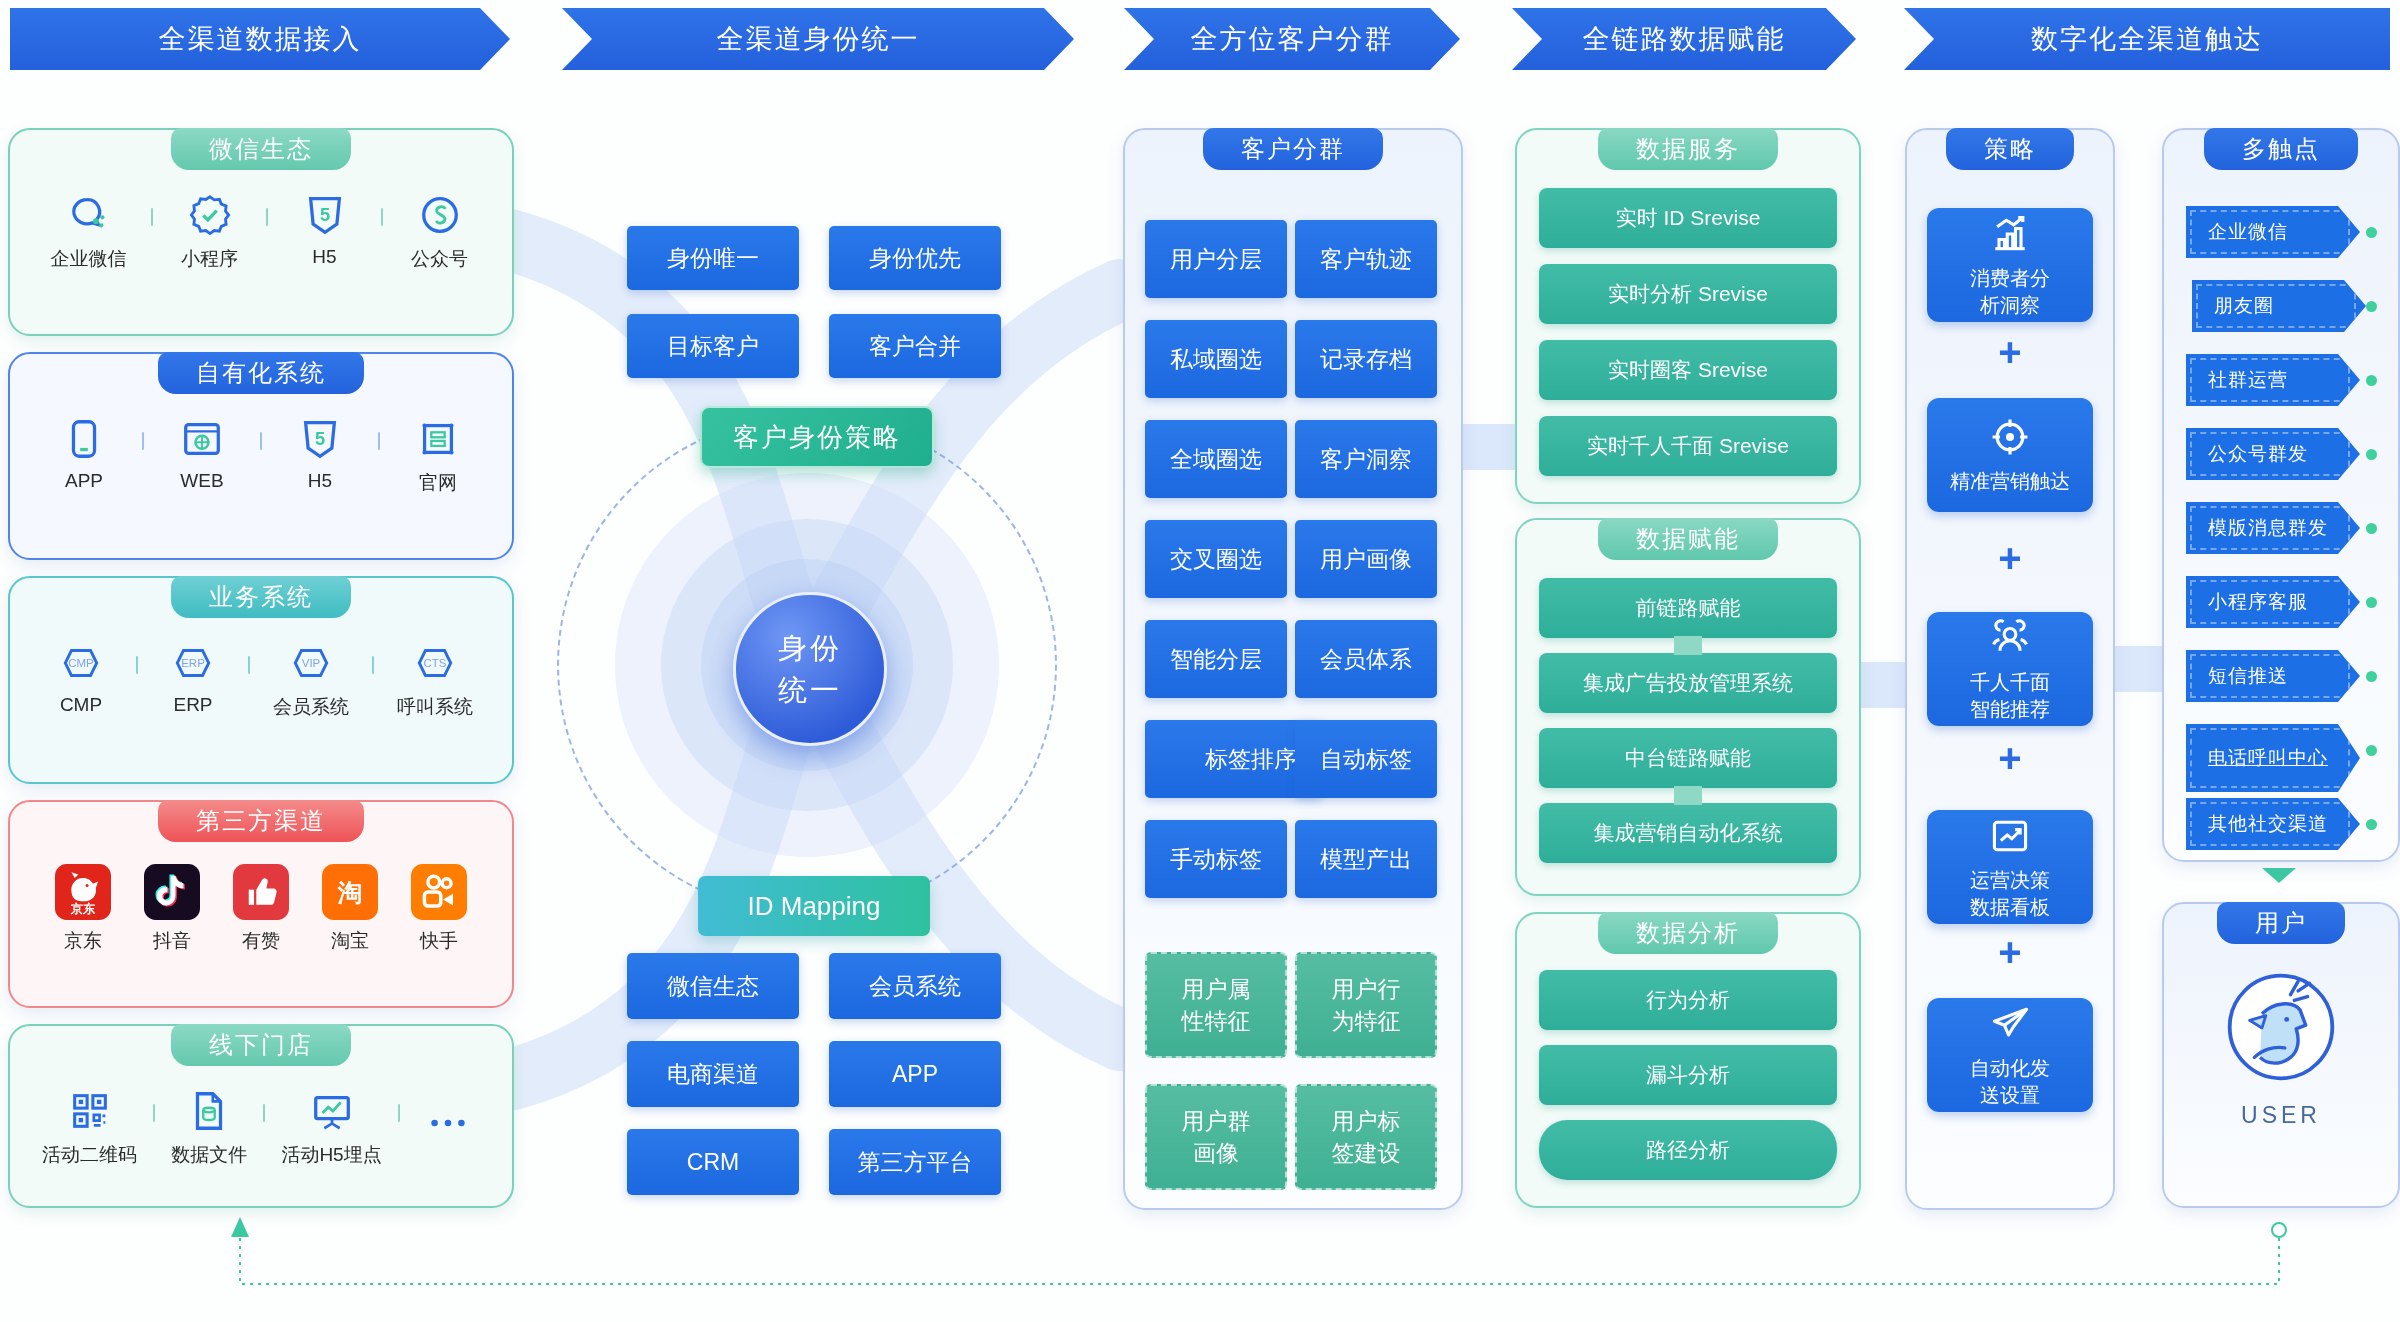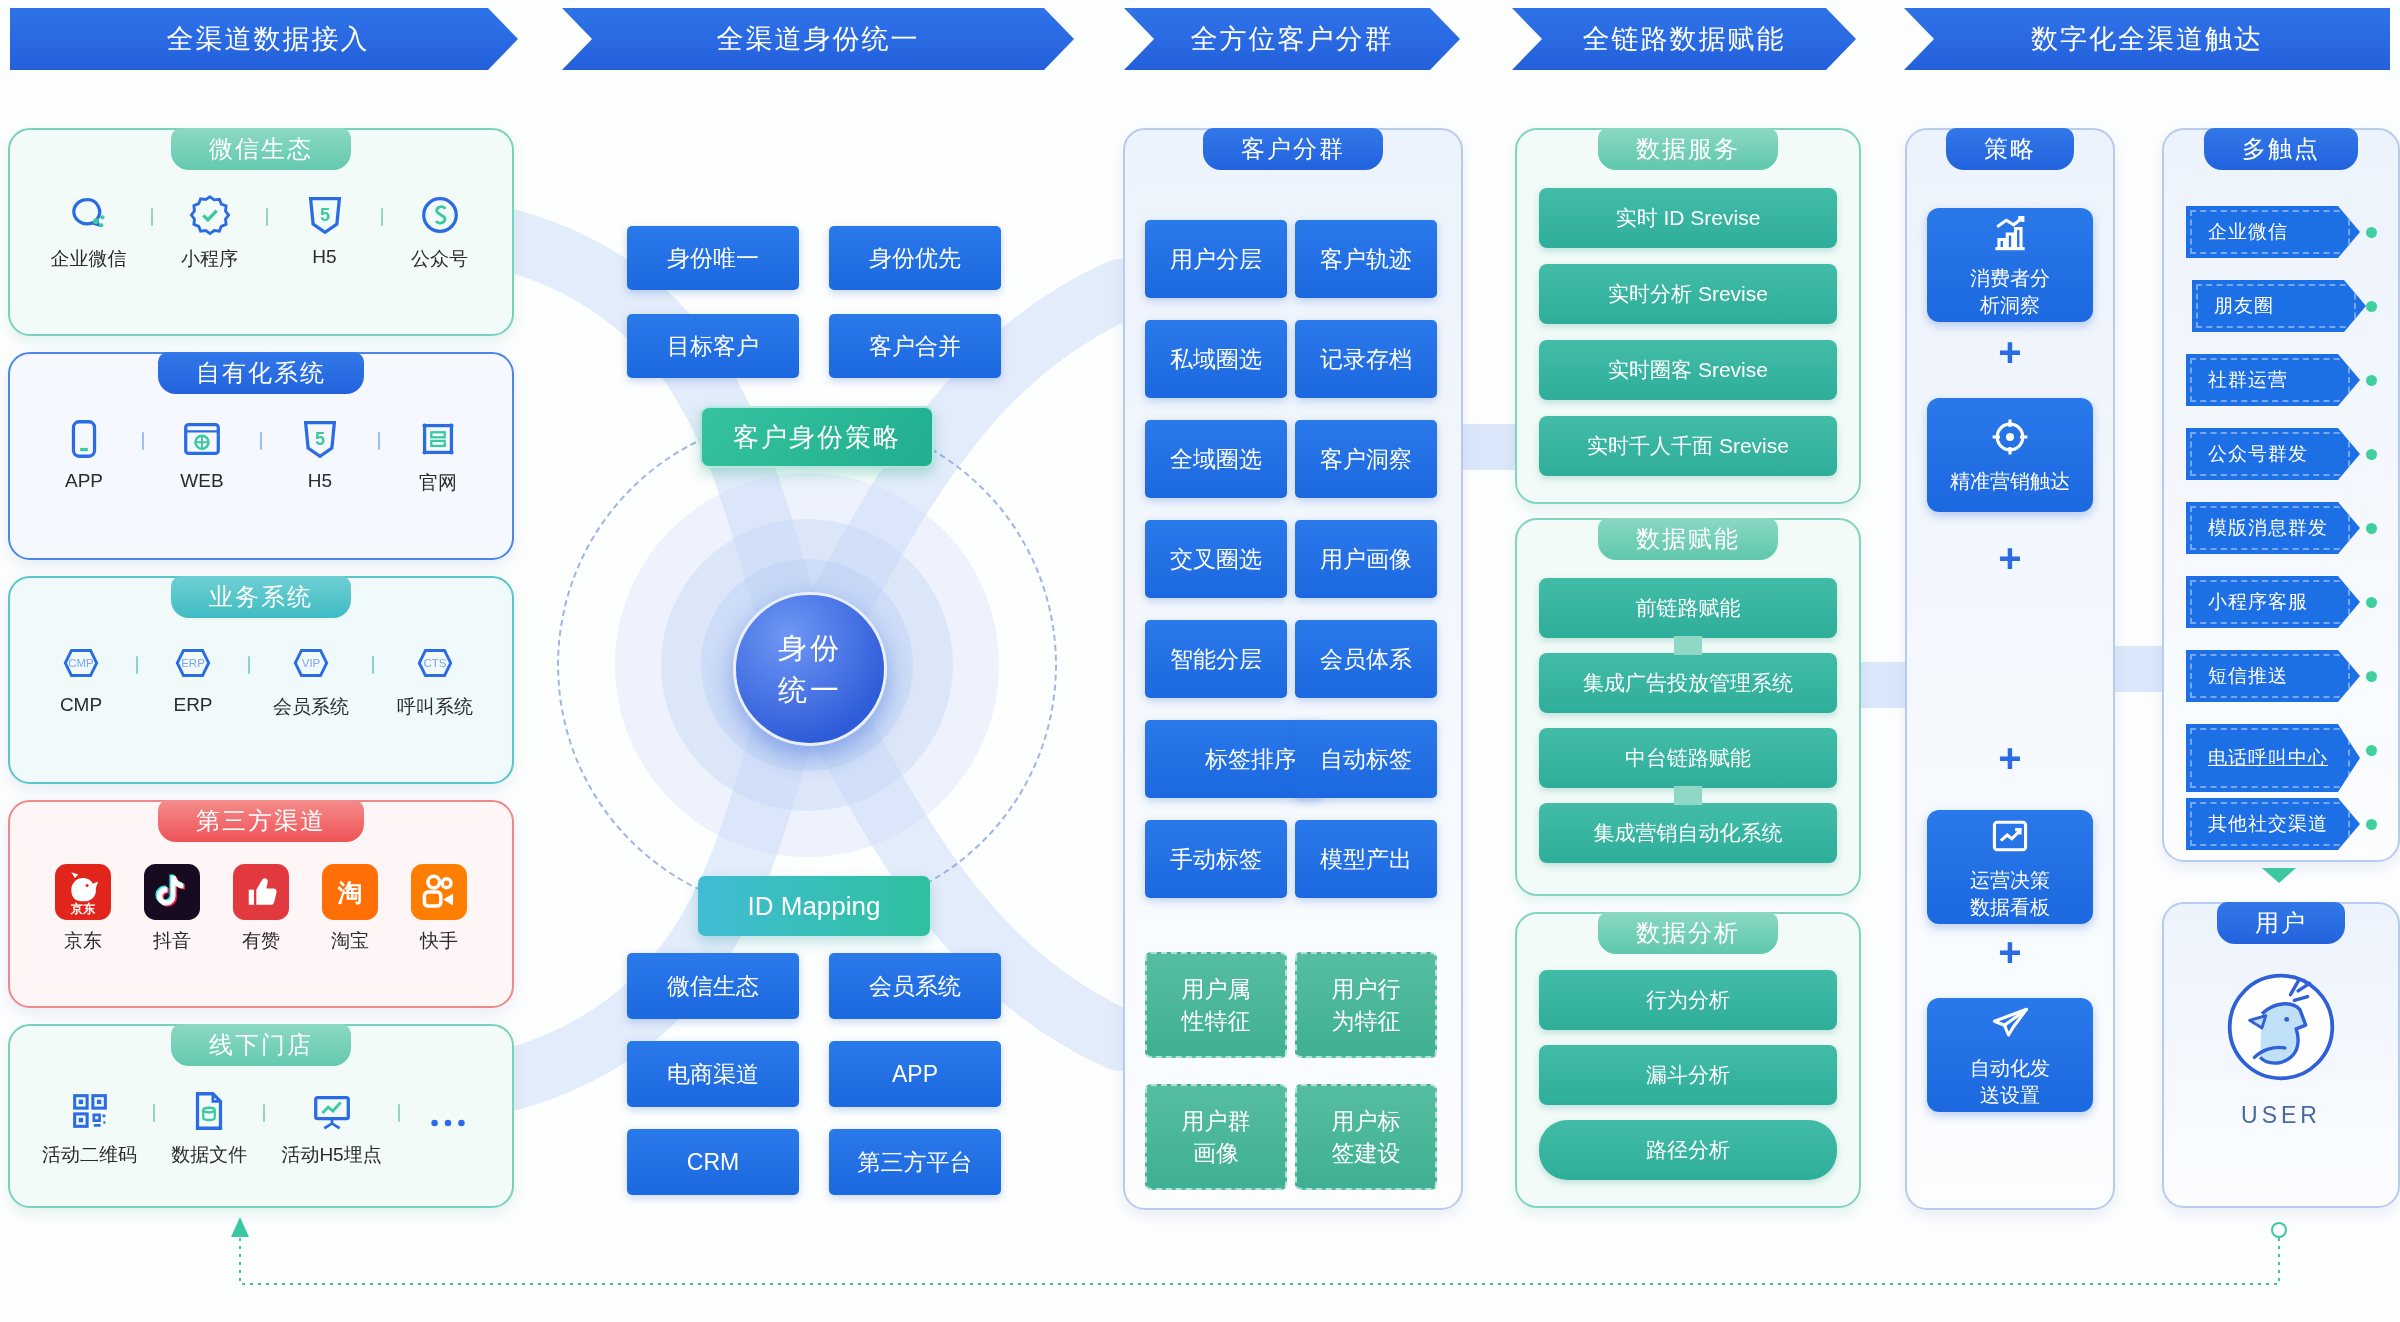--- a/index.html
+++ b/index.html
@@ -4,21 +4,21 @@
 <title>CDP Architecture Diagram</title>
 <style>
   html,body{margin:0;padding:0;background:#ffffff;font-family:"Liberation Sans",sans-serif;}
   .stage{position:relative;width:2400px;height:1322px;background:#fdfefe;overflow:hidden;}
   .overlay{position:absolute;left:0;top:0;pointer-events:none;}
 
   
   .flow-arrow{position:absolute;top:8px;height:62px;display:flex;align-items:center;justify-content:center;
     color:#fff;font-size:27px;font-weight:500;letter-spacing:2px;
     background:linear-gradient(180deg,#2f73e8,#2460dc);}
-  .fa-first{clip-path:polygon(0 0,calc(100% - 30px) 0,100% 50%,calc(100% - 30px) 100%,0 100%);padding-left:8px;}
+  .fa-first{clip-path:polygon(0 0,calc(100% - 30px) 0,100% 50%,calc(100% - 30px) 100%,0 100%);}
   .fa-mid{clip-path:polygon(0 0,calc(100% - 30px) 0,100% 50%,calc(100% - 30px) 100%,0 100%,30px 50%);}
   .fa-last{clip-path:polygon(0 0,100% 0,100% 100%,0 100%,30px 50%);}
 
   
   .panel{position:absolute;border:2px solid #b8cbee;border-radius:22px;
     background:linear-gradient(180deg,#edf3fc,#fbfdff);box-shadow:0 6px 16px rgba(120,150,200,.16);}
   .tab{position:absolute;top:-2px;left:50%;transform:translateX(-50%);height:42px;line-height:42px;
     padding:0 38px;color:#fff;font-size:24px;letter-spacing:2px;white-space:nowrap;
     border-radius:10px 10px 18px 18px;background:linear-gradient(180deg,#3277e9,#2263dd);}
   .theme-mint{background:#f2fbf8;border-color:#79d0bb;box-shadow:0 6px 14px rgba(110,190,170,.18);}
@@ -439,20 +439,26 @@
             <path d="M6 20v-5h3v5M10.5 20v-8h3v8M15 20V9h3v11"></path>
             <path d="M5 8l5-3.5 4 2.5 5-4"></path>
             <path d="M16.5 3h2.5v2.5"></path>
           </svg></div><div>消费者分
 析洞察</div></div>
       <div class="strategy-step" style="left: 20px; top: 268px; width: 166px; height: 114px; position: absolute;"><div class="step-ic"><svg viewBox="0 0 24 24" stroke="#fff" fill="none" stroke-width="1.7">
             <circle cx="12" cy="12" r="7"></circle>
             <circle cx="12" cy="12" r="2.2" fill="#fff" stroke="none"></circle>
             <path d="M12 2.5v4M12 17.5v4M2.5 12h4M17.5 12h4"></path>
           </svg></div><div>精准营销触达</div></div>
+      <div class="strategy-step" style="left: 20px; top: 482px; width: 166px; height: 114px; position: absolute;"><div class="step-ic"><svg viewBox="0 0 24 24" stroke="#fff" fill="none" stroke-width="1.7">
+            <circle cx="12" cy="10" r="3.2"></circle>
+            <path d="M6.5 19a5.5 5.5 0 0 1 11 0"></path>
+            <path d="M6.8 7.8a2.6 2.6 0 1 1 1.7-4.6M3 15.5a4.8 4.8 0 0 1 3.2-2.7M17.2 7.8a2.6 2.6 0 1 0-1.7-4.6M21 15.5a4.8 4.8 0 0 0-3.2-2.7"></path>
+          </svg></div><div>千人千面
+智能推荐</div></div>
       <div class="strategy-step" style="left: 20px; top: 680px; width: 166px; height: 114px; position: absolute;"><div class="step-ic"><svg viewBox="0 0 24 24" stroke="#fff" fill="none" stroke-width="1.7">
             <rect x="3.5" y="4.5" width="17" height="15" rx="1.5"></rect>
             <path d="M7 14.5l3.5-3 2.5 2 4.5-4.5"></path>
             <path d="M14.8 8.5h2.7v2.7"></path>
           </svg></div><div>运营决策
 数据看板</div></div>
       <div class="strategy-step" style="left: 20px; top: 868px; width: 166px; height: 114px; position: absolute;"><div class="step-ic"><svg viewBox="0 0 24 24" stroke="#fff" fill="none" stroke-width="1.7" stroke-linejoin="round">
             <path d="M21 4L3.5 10.5l5.5 2.2L11.2 18l2.5-4.2L21 4z"></path>
             <path d="M9 12.7L21 4"></path>
           </svg></div><div>自动化发

